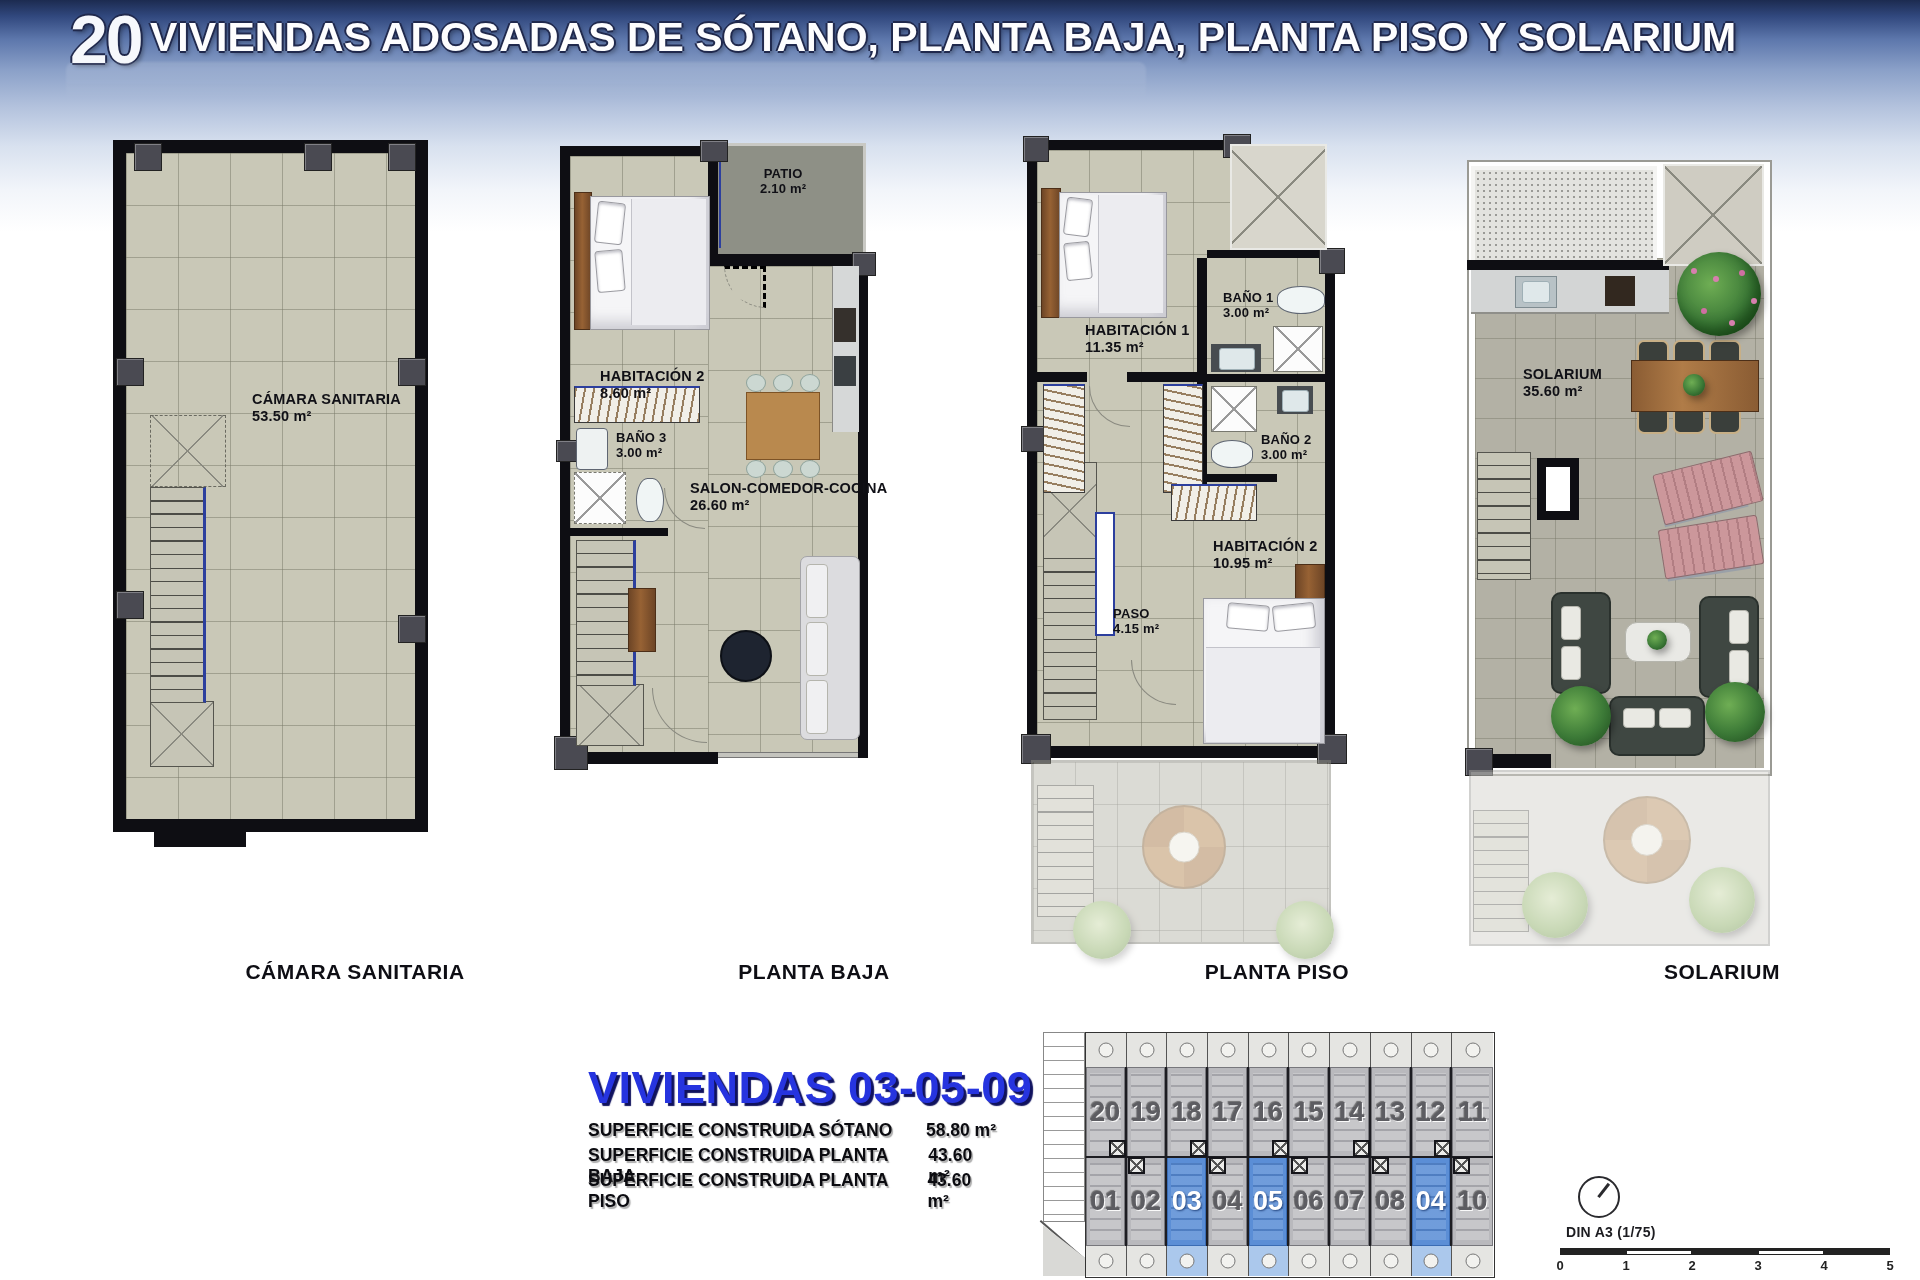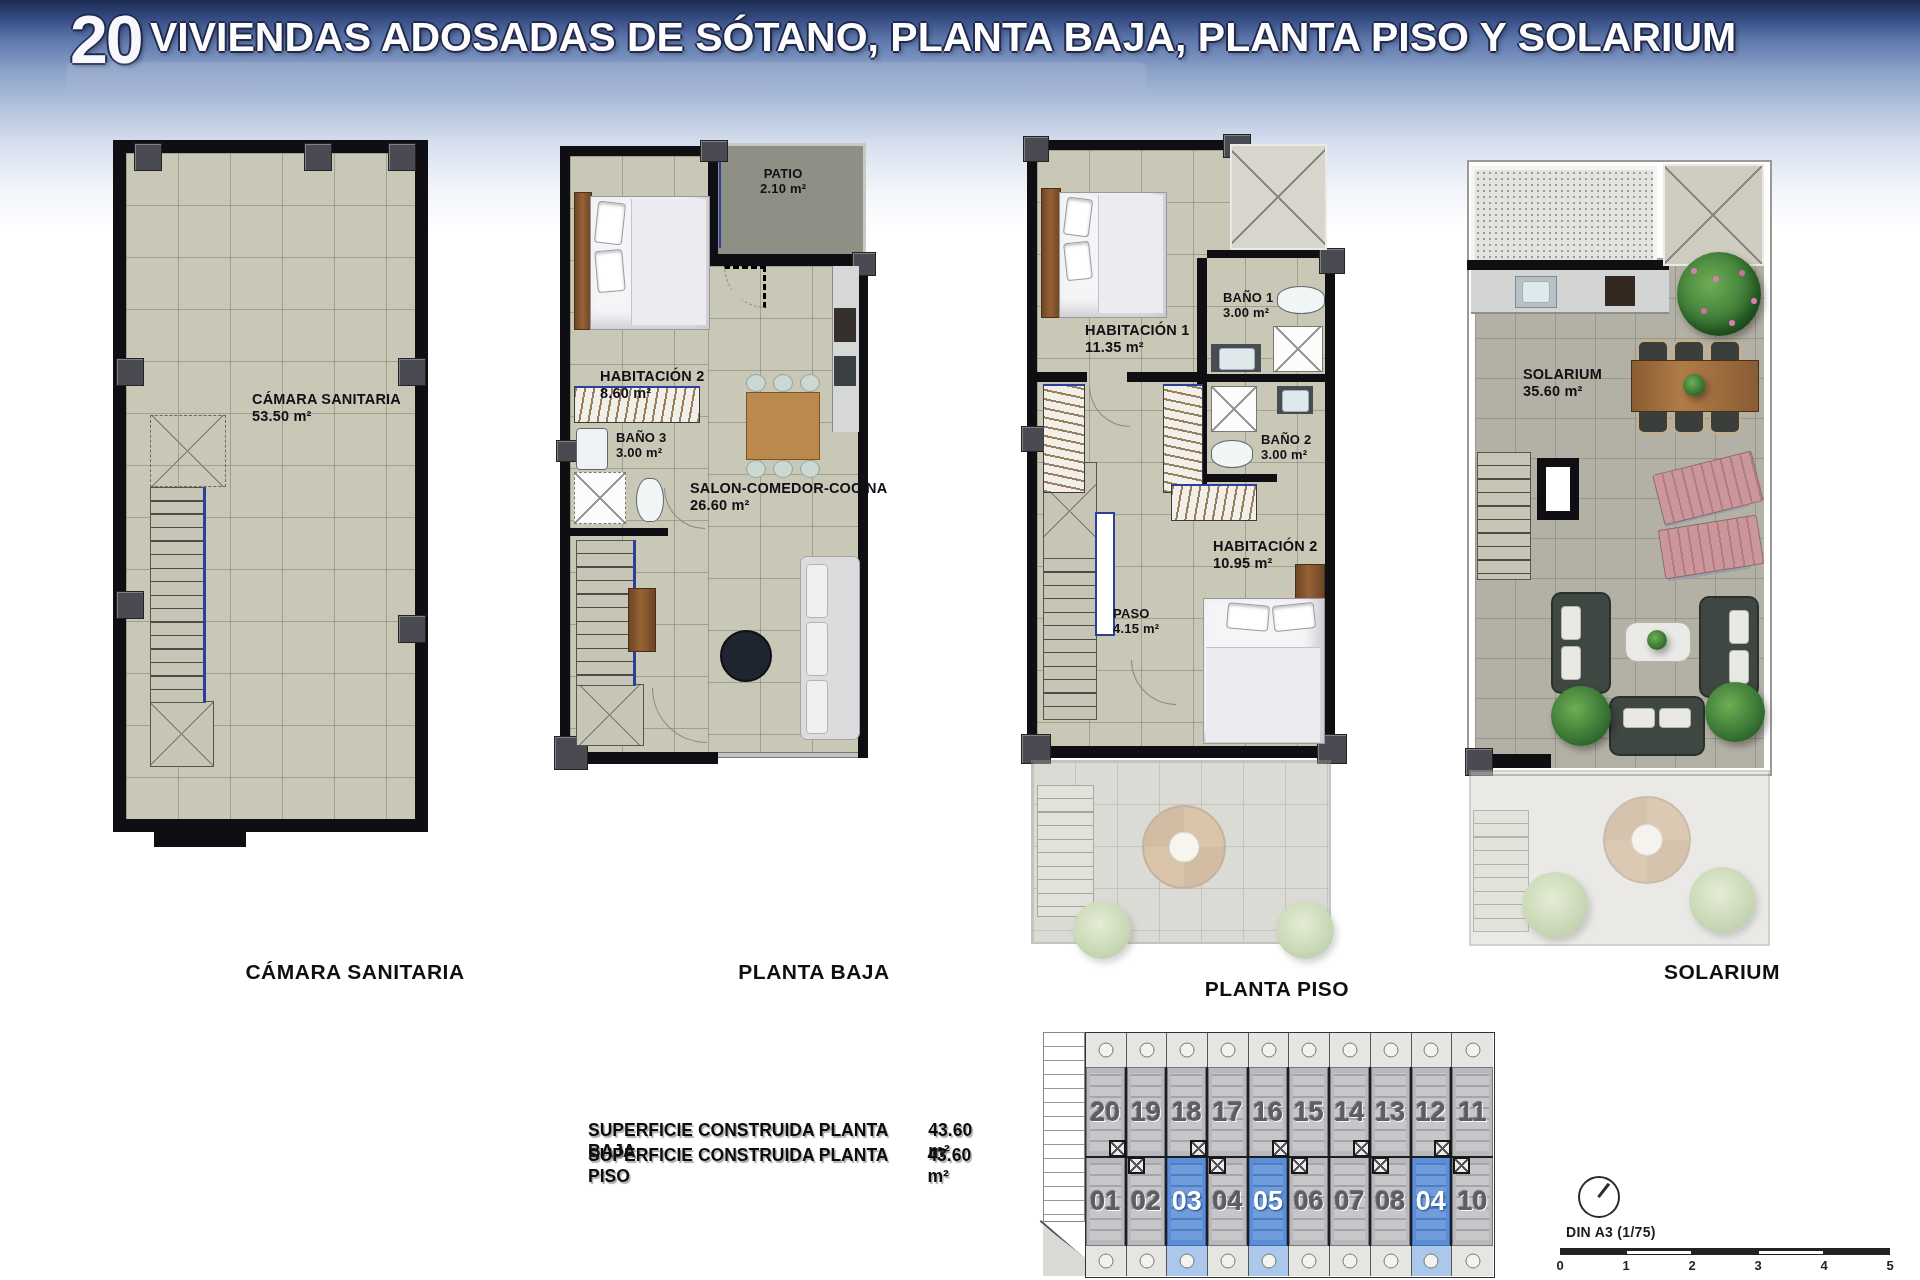--- a/index.html
+++ b/index.html
@@ -368,24 +368,29 @@
       <div class="rtable" style="left:134px;top:26px;width:84px;height:84px;opacity:.85;">
         <div class="ctr"></div>
       </div>
       <div class="plant grass" style="left:53px;top:102px;width:66px;height:66px;"></div>
       <div class="plant grass" style="left:220px;top:97px;width:66px;height:66px;"></div>
     </div>
   </div>
 
   <div class="caption" style="left:235px;">CÁMARA SANITARIA</div>
   <div class="caption" style="left:694px;">PLANTA BAJA</div>
-  <div class="caption" style="left:1157px;margin-top:17px;">PLANTA PISO</div>
+  <div class="caption" style="left:1157px;">PLANTA PISO</div>
   <div class="caption" style="left:1602px;">SOLARIUM</div>
 
+  <div class="sum-title">VIVIENDAS 03-05-09</div>
   <div class="sum-rows">
+    <div class="sum-row">
+      <span class="l">SUPERFICIE CONSTRUIDA SÓTANO</span>
+      <span class="v">58.80 m²</span>
+    </div>
     <div class="sum-row">
       <span class="l">SUPERFICIE CONSTRUIDA PLANTA BAJA</span>
       <span class="v">43.60 m²</span>
     </div>
     <div class="sum-row">
       <span class="l">SUPERFICIE CONSTRUIDA PLANTA PISO</span>
       <span class="v">43.60 m²</span>
     </div>
   </div>
 

